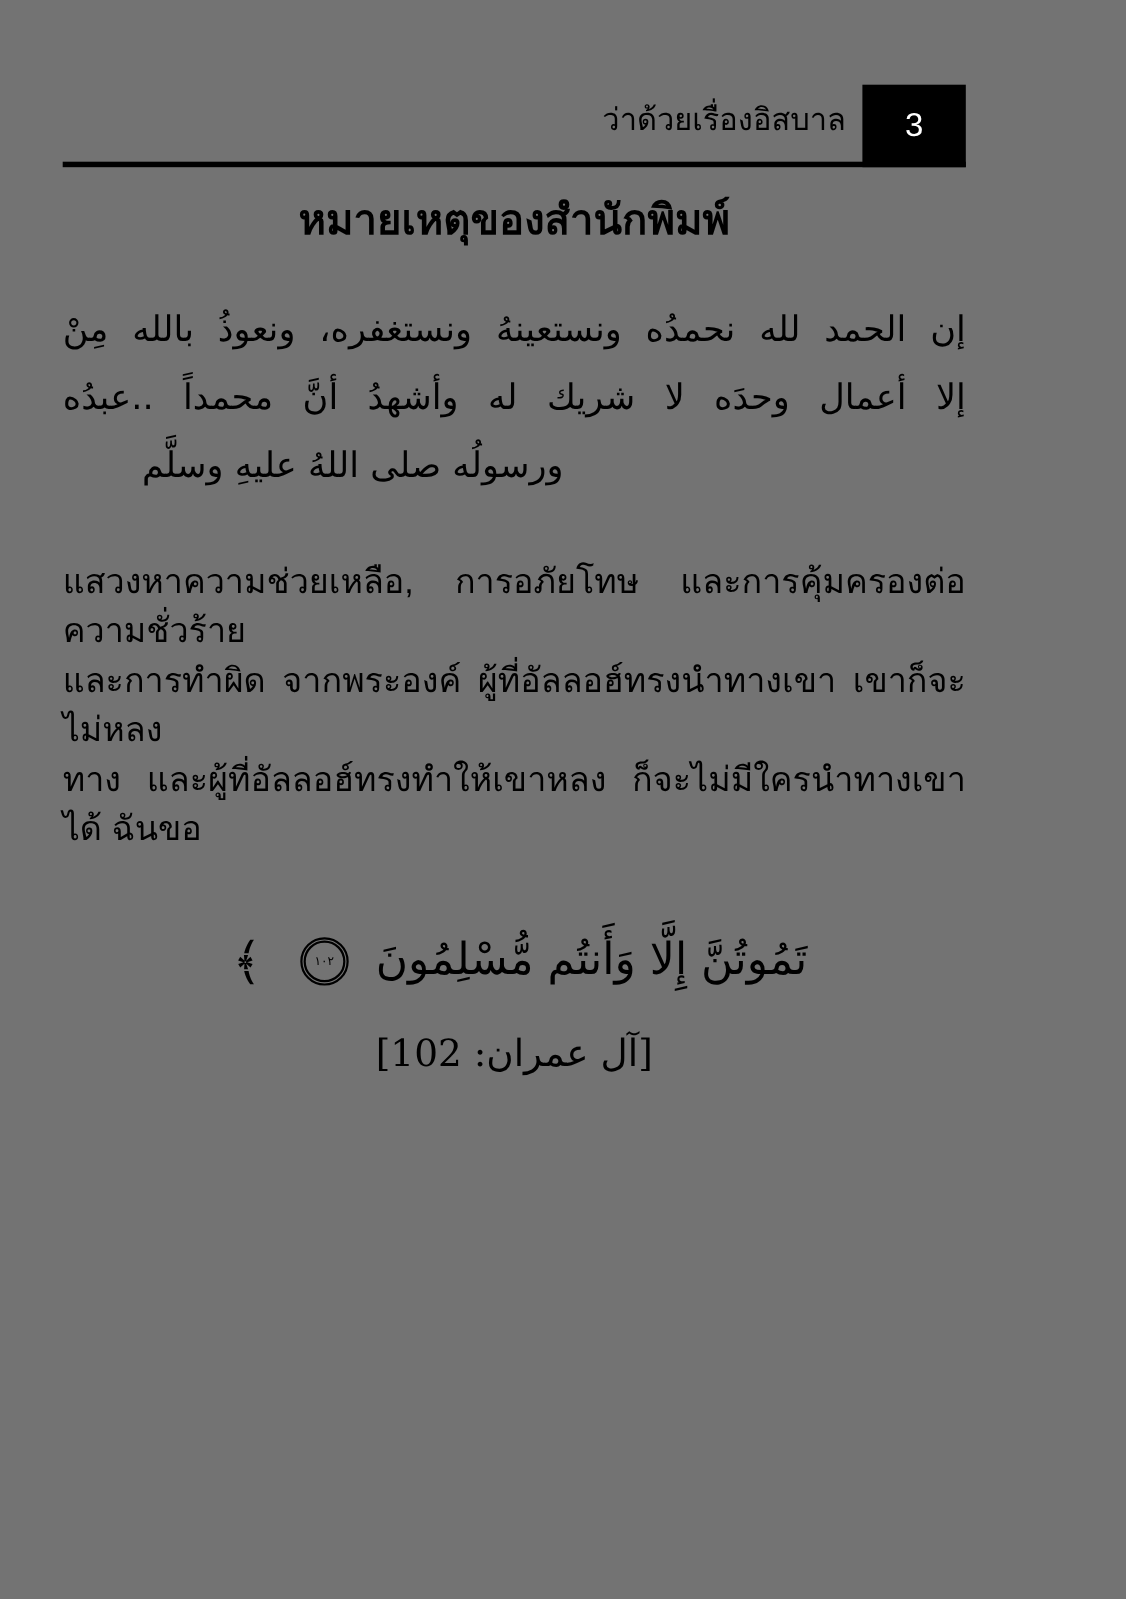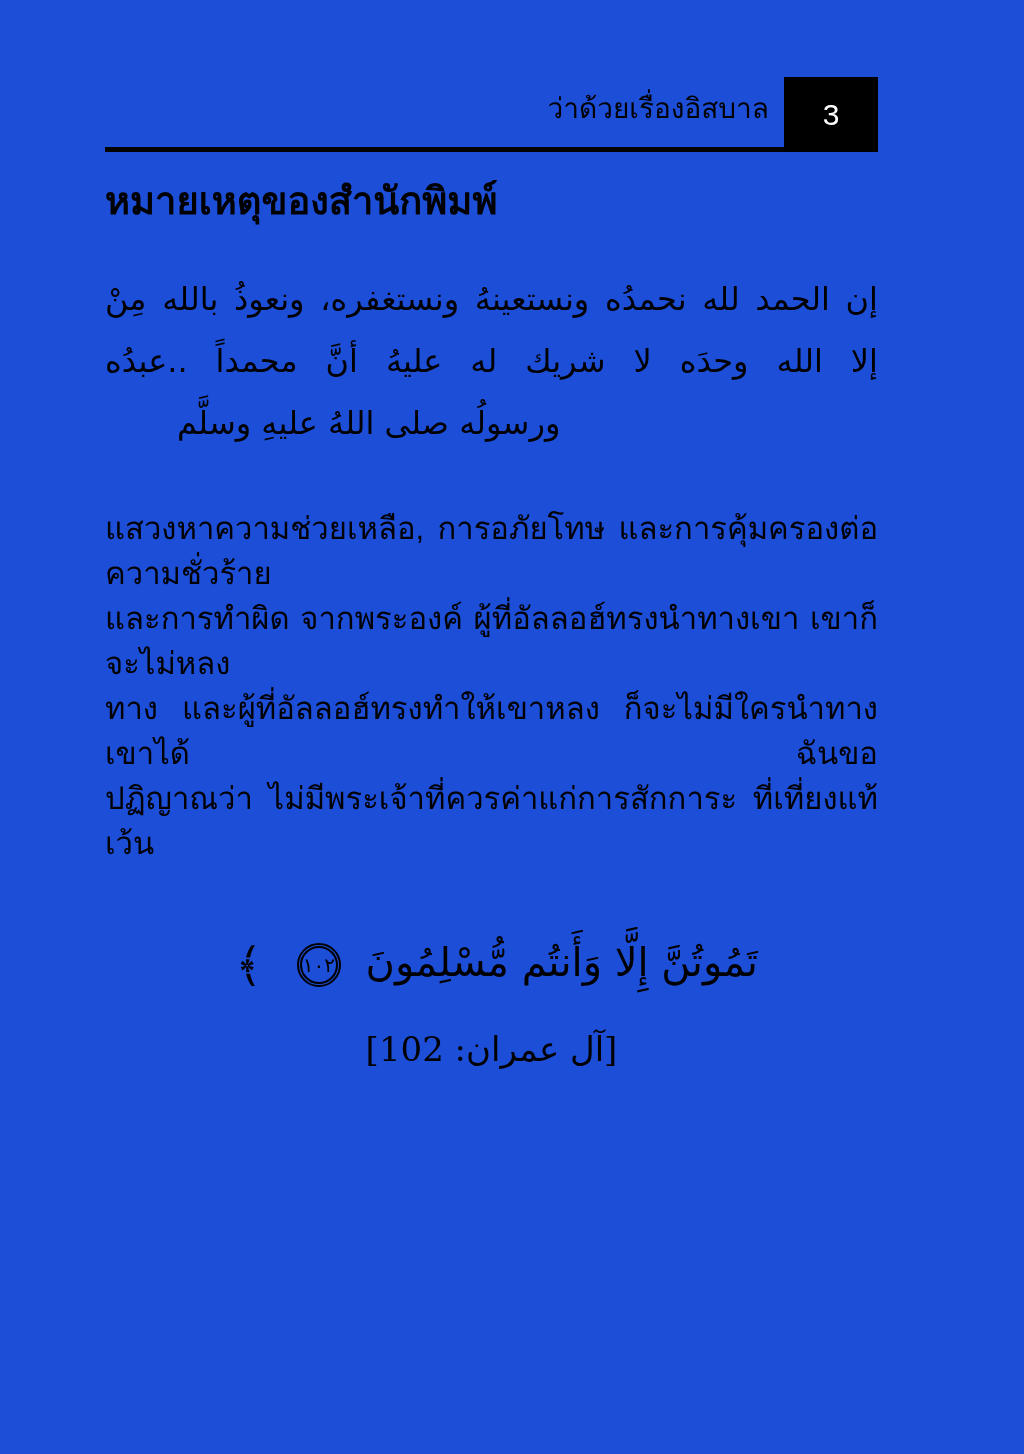--- a/index.html
+++ b/index.html
@@ -5,23 +5,23 @@
   html, body {
     margin: 0;
     padding: 0;
     background: #ffffff;
   }
   .page {
     position: relative;
     width: 1024px;
     height: 1454px;
     box-sizing: border-box;
-    background: #1d4ed8;
+    background: #737373;
     color: #000000;
-    padding: 0 146px 0 105px;
+    padding: 0 146px 0 57px;
     overflow: hidden;
     font-family: "Liberation Sans", "DejaVu Sans", sans-serif;
   }
 
   
   .header-row {
     margin-top: 77px;
     height: 70px;
     display: flex;
     justify-content: flex-end;
@@ -42,21 +42,21 @@
     align-items: center;
     justify-content: center;
     font-size: 30px;
   }
 
   
   .section-title {
     margin: 26px 0 0 0;
     font-size: 38px;
     font-weight: bold;
-    text-align: left;
+    text-align: center;
     line-height: 1.25;
   }
 
   
   .arabic-khutbah {
     direction: rtl;
     margin-top: 42px;
     font-family: "DejaVu Sans", sans-serif;
     font-size: 32px;
     line-height: 62px;
@@ -104,21 +104,21 @@
     padding: 0 10px;
   }
   .verse-number-medallion {
     display: inline-flex;
     align-items: center;
     justify-content: center;
     width: 44px;
     height: 44px;
     border: 5px double #000000;
     border-radius: 50%;
-    font-size: 20px;
+    font-size: 11px;
     line-height: 1;
     vertical-align: middle;
     margin: 0 12px;
     box-sizing: border-box;
   }
   .verse-reference {
     direction: rtl;
     margin-top: 12px;
     font-size: 34px;
     line-height: 44px;
@@ -135,29 +135,28 @@
     <span class="running-title">ว่าด้วยเรื่องอิสบาล</span>
     <span class="page-number-box" style="background:#000000;color:#ffffff;">
       <span>3</span>
     </span>
   </div>
 
   <h1 class="section-title">หมายเหตุของสำนักพิมพ์</h1>
 
   <div class="arabic-khutbah" dir="rtl" lang="ar">
     <div class="ar-line">إن الحمد لله نحمدُه ونستعينهُ ونستغفره، ونعوذُ بالله مِنْ</div>
-    <div class="ar-line">إلا الله وحدَه لا شريك له عليهُ أنَّ محمداً ..عبدُه</div>
+    <div class="ar-line">إلا أعمال وحدَه لا شريك له وأشهدُ أنَّ محمداً ..عبدُه</div>
     <div class="ar-line">ورسولُه صلى اللهُ عليهِ وسلَّم</div>
   </div>
 
   <p class="thai-paragraph" lang="th">
     <span class="t-line">แสวงหาความช่วยเหลือ, การอภัยโทษ และการคุ้มครองต่อความชั่วร้าย</span>
     <span class="t-line">และการทำผิด จากพระองค์ ผู้ที่อัลลอฮ์ทรงนำทางเขา เขาก็จะไม่หลง</span>
     <span class="t-line">ทาง และผู้ที่อัลลอฮ์ทรงทำให้เขาหลง ก็จะไม่มีใครนำทางเขาได้ ฉันขอ</span>
-    <span class="t-line">ปฏิญาณว่า ไม่มีพระเจ้าที่ควรค่าแก่การสักการะ ที่เที่ยงแท้ เว้น</span>
   </p>
 
   <div class="quran-verse" dir="rtl" lang="ar">
     <div class="verse-line">
       <span>تَمُوتُنَّ إِلَّا وَأَنتُم مُّسْلِمُونَ</span>
       <span class="verse-number-medallion">١٠٢</span>
       <span class="ornate">﴾</span>
     </div>
     <div class="verse-reference" dir="rtl">[آل عمران: 102]</div>
   </div>

